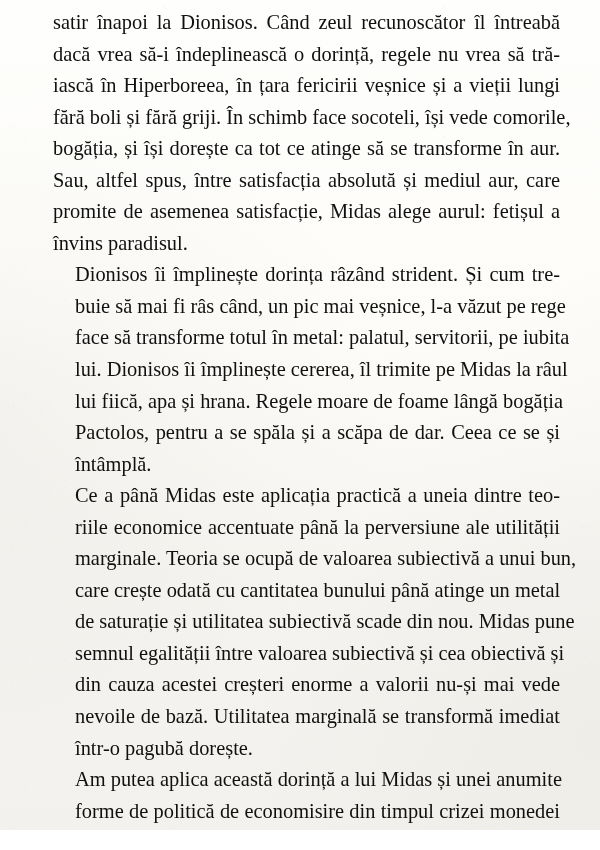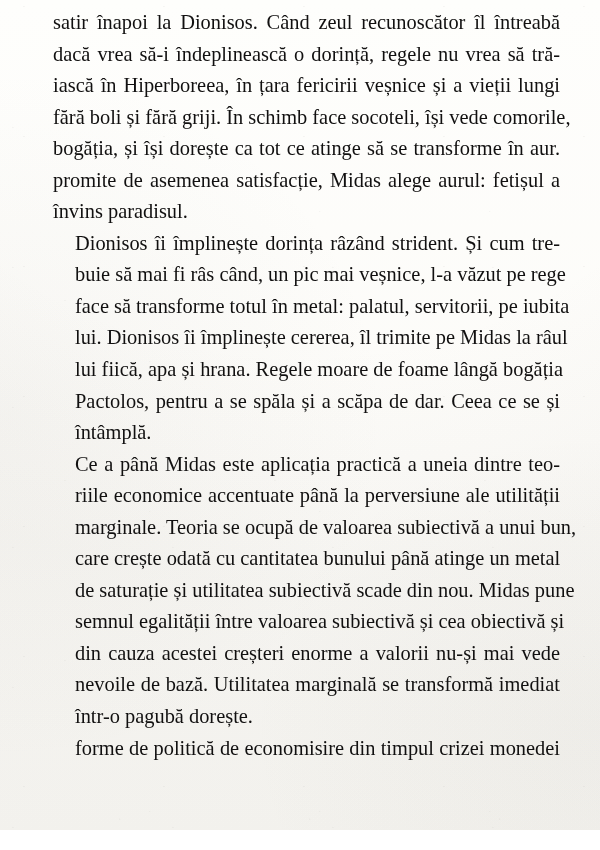--- a/index.html
+++ b/index.html
@@ -104,20 +104,21 @@
 <div id="page">
 
   <div id="textblock">
 
     <p class="first">
       <span class="ln">satir înapoi la Dionisos. Când zeul recunoscător îl întreabă</span>
       <span class="ln">dacă vrea să-i îndeplinească o dorință, regele nu vrea să tră-</span>
       <span class="ln">iască în Hiperboreea, în țara fericirii veșnice și a vieții lungi</span>
       <span class="ln">fără boli și fără griji. În schimb face socoteli, își vede comorile,</span>
       <span class="ln">bogăția, și își dorește ca tot ce atinge să se transforme în aur.</span>
+      <span class="ln">Sau, altfel spus, între satisfacția absolută și mediul aur, care</span>
       <span class="ln">promite de asemenea satisfacție, Midas alege aurul: fetișul a</span>
       <span class="ln last">învins paradisul.</span>
     </p>
 
     <p>
       <span class="ln ind">Dionisos îi împlinește dorința râzând strident. Și cum tre-</span>
       <span class="ln">buie să mai fi râs când, un pic mai veșnice, l-a văzut pe rege</span>
       <span class="ln">face să transforme totul în metal: palatul, servitorii, pe iubita</span>
       <span class="ln">lui. Dionisos îi împlinește cererea, îl trimite pe Midas la râul</span>
       <span class="ln">lui fiică, apa și hrana. Regele moare de foame lângă bogăția</span>
@@ -131,20 +132,21 @@
       <span class="ln">marginale. Teoria se ocupă de valoarea subiectivă a unui bun,</span>
       <span class="ln">care crește odată cu cantitatea bunului până atinge un metal</span>
       <span class="ln">de saturație și utilitatea subiectivă scade din nou. Midas pune</span>
       <span class="ln">semnul egalității între valoarea subiectivă și cea obiectivă și</span>
       <span class="ln">din cauza acestei creșteri enorme a valorii nu-și mai vede</span>
       <span class="ln">nevoile de bază. Utilitatea marginală se transformă imediat</span>
       <span class="ln last">într-o pagubă dorește.</span>
     </p>
 
     <p>
+      <span class="ln ind">Am putea aplica această dorință a lui Midas și unei anumite</span>
       <span class="ln">forme de politică de economisire din timpul crizei monedei</span>
 
     </p>
 
   </div>
 
   <div id="bleed-through">a i o c  r  n t  e s  a  l  o i n  e  a r  u  s</div>
 
   <div id="grain"></div>
 

